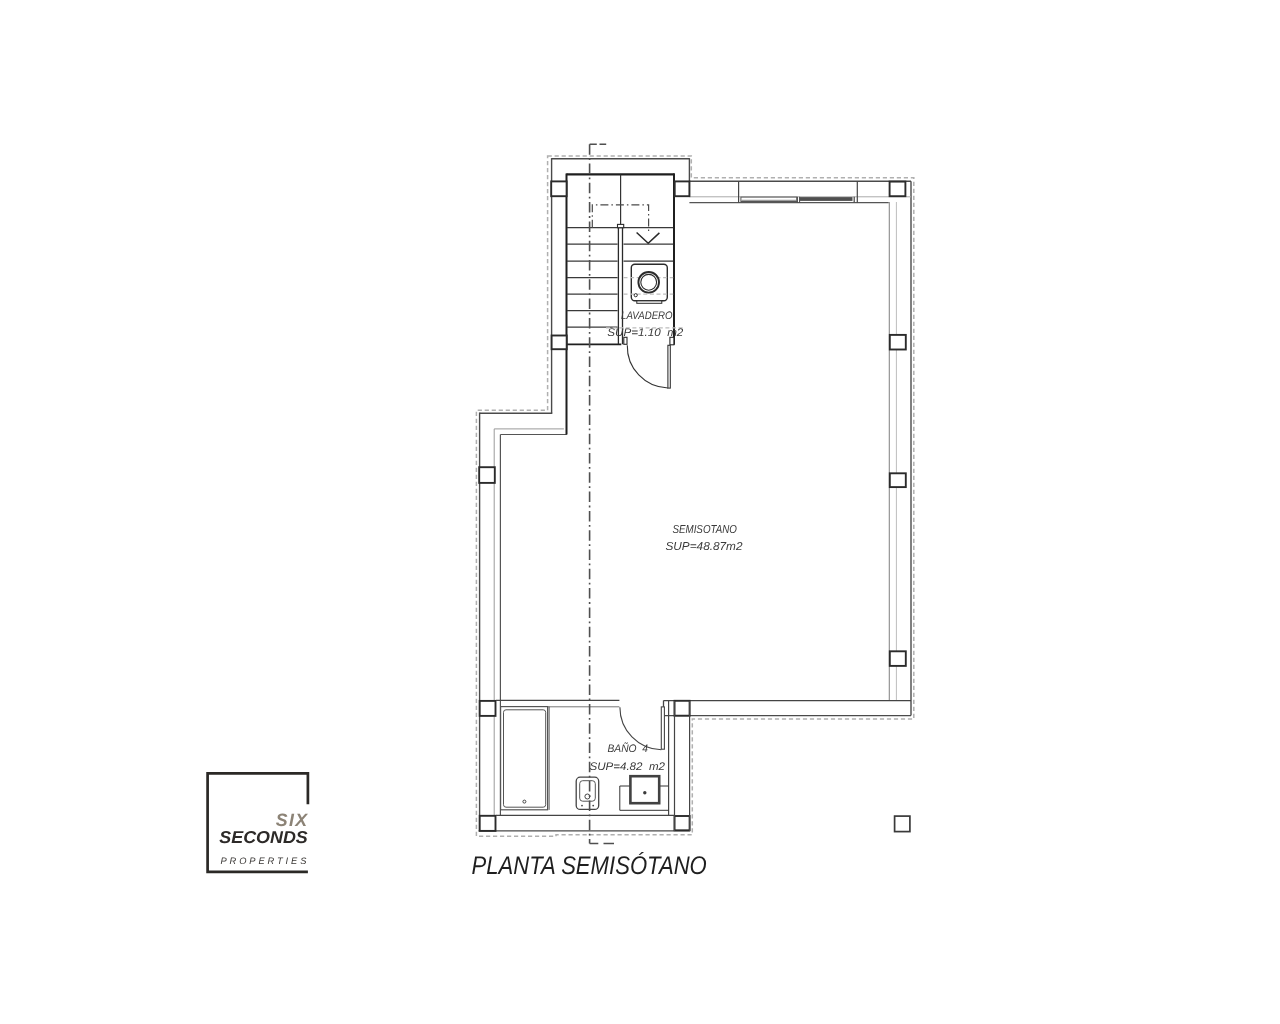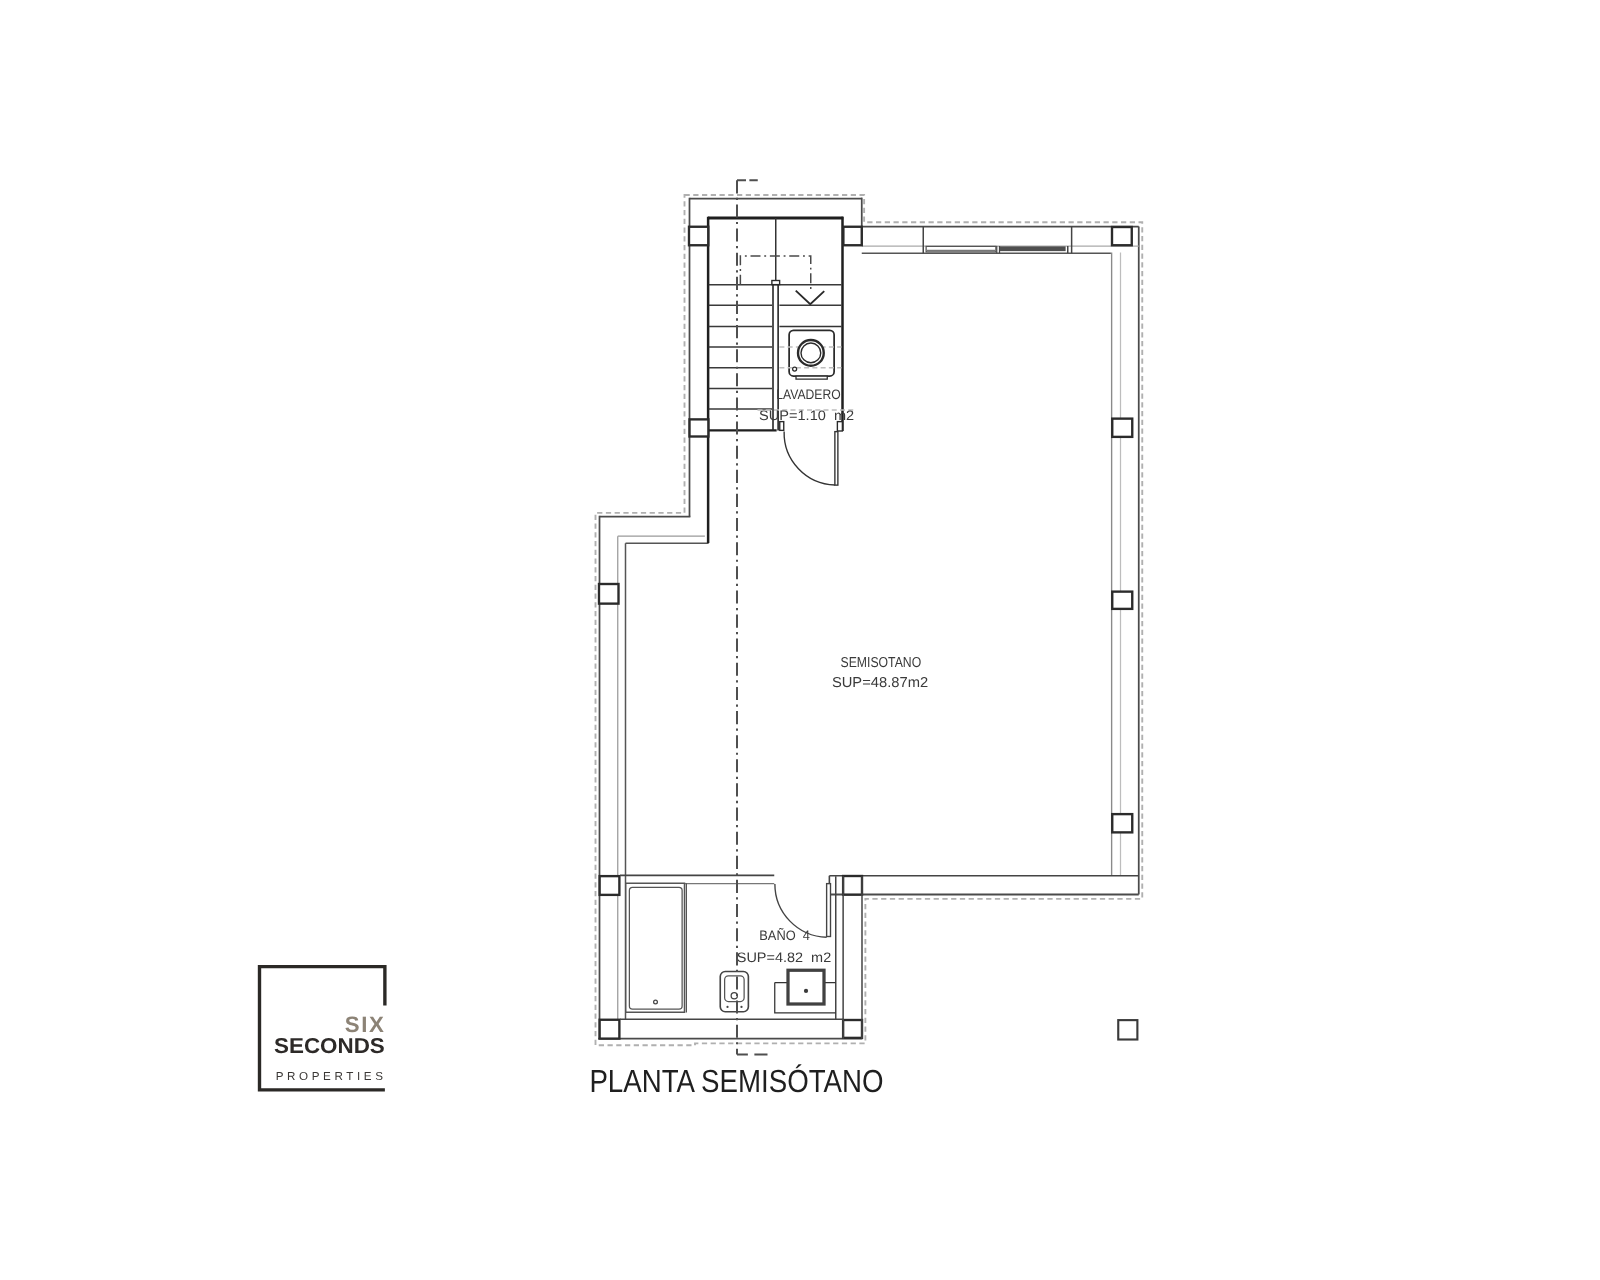--- a/index.html
+++ b/index.html
@@ -1,17 +1,17 @@
 <!DOCTYPE html>
 <html><head>
 <meta charset="utf-8">
 <style>
   html,body{margin:0;padding:0;background:#ffffff;}
   .page{position:relative;width:1280px;height:1024px;background:#ffffff;overflow:hidden;
-        font-family:"Liberation Sans", sans-serif;}
+        font-family:"Liberation Sans", sans-serif;font-style:italic;}
   text{font-family:"Liberation Sans", sans-serif;}
   *{-webkit-font-smoothing:antialiased;text-rendering:geometricPrecision;}
 </style>
 </head>
 <body>
 <div class="page">
 <svg width="1280" height="1024" viewBox="0 0 1280 1024" xmlns="http://www.w3.org/2000/svg">
 
 <path d="M547.6,156 H691.3 V177.8 H913.8 V719.1 H692.3 V834.7 H556 V836.2 H476.4 V410.3 H547.6 Z" fill="none" stroke="#b0b0b0" stroke-width="1.5" stroke-dasharray="4.2 2.8"></path>
 

